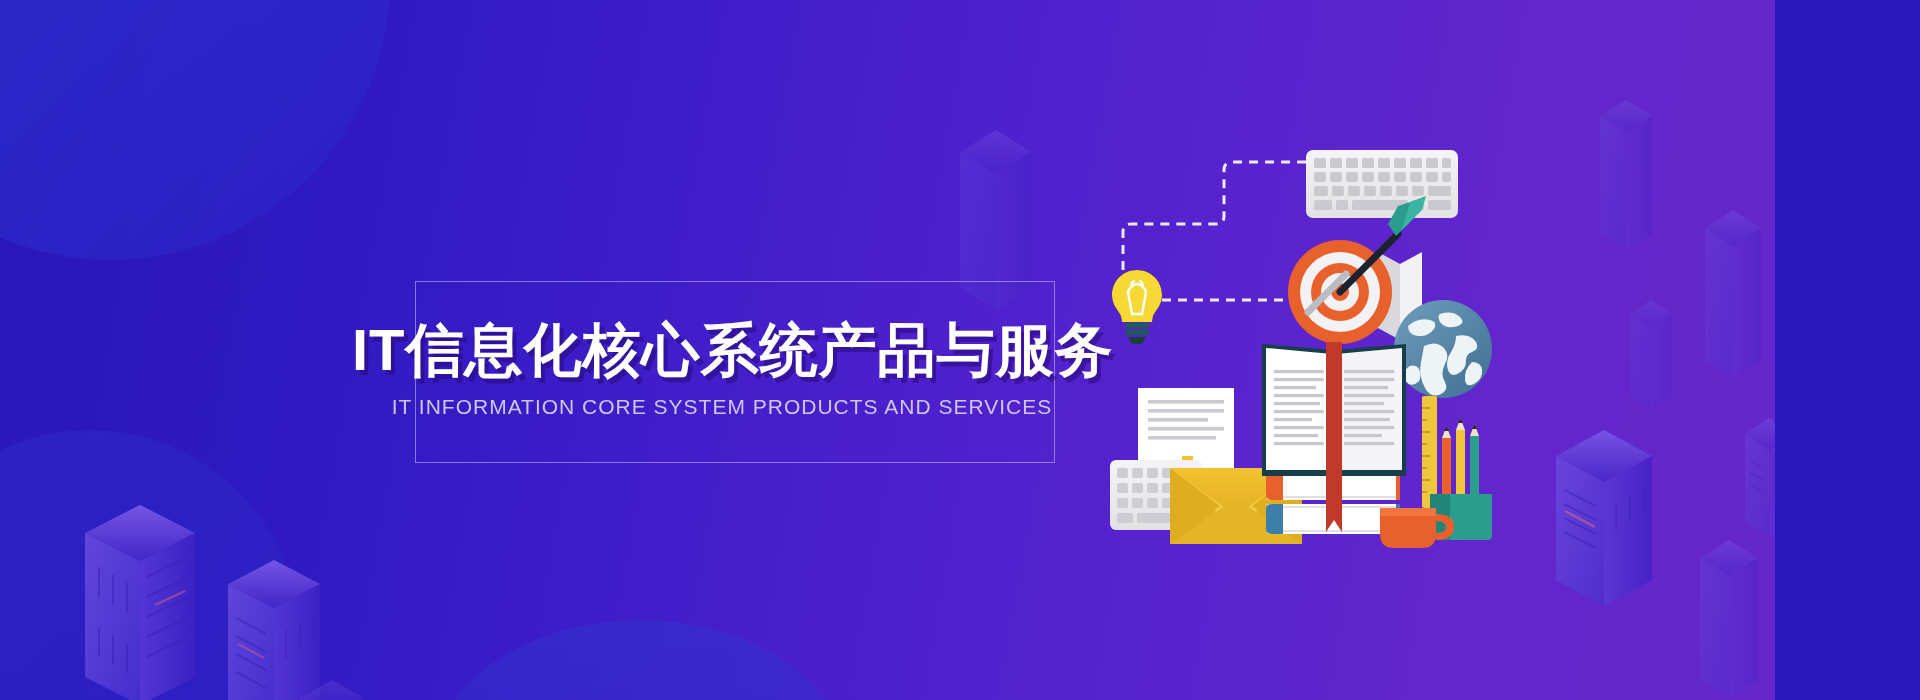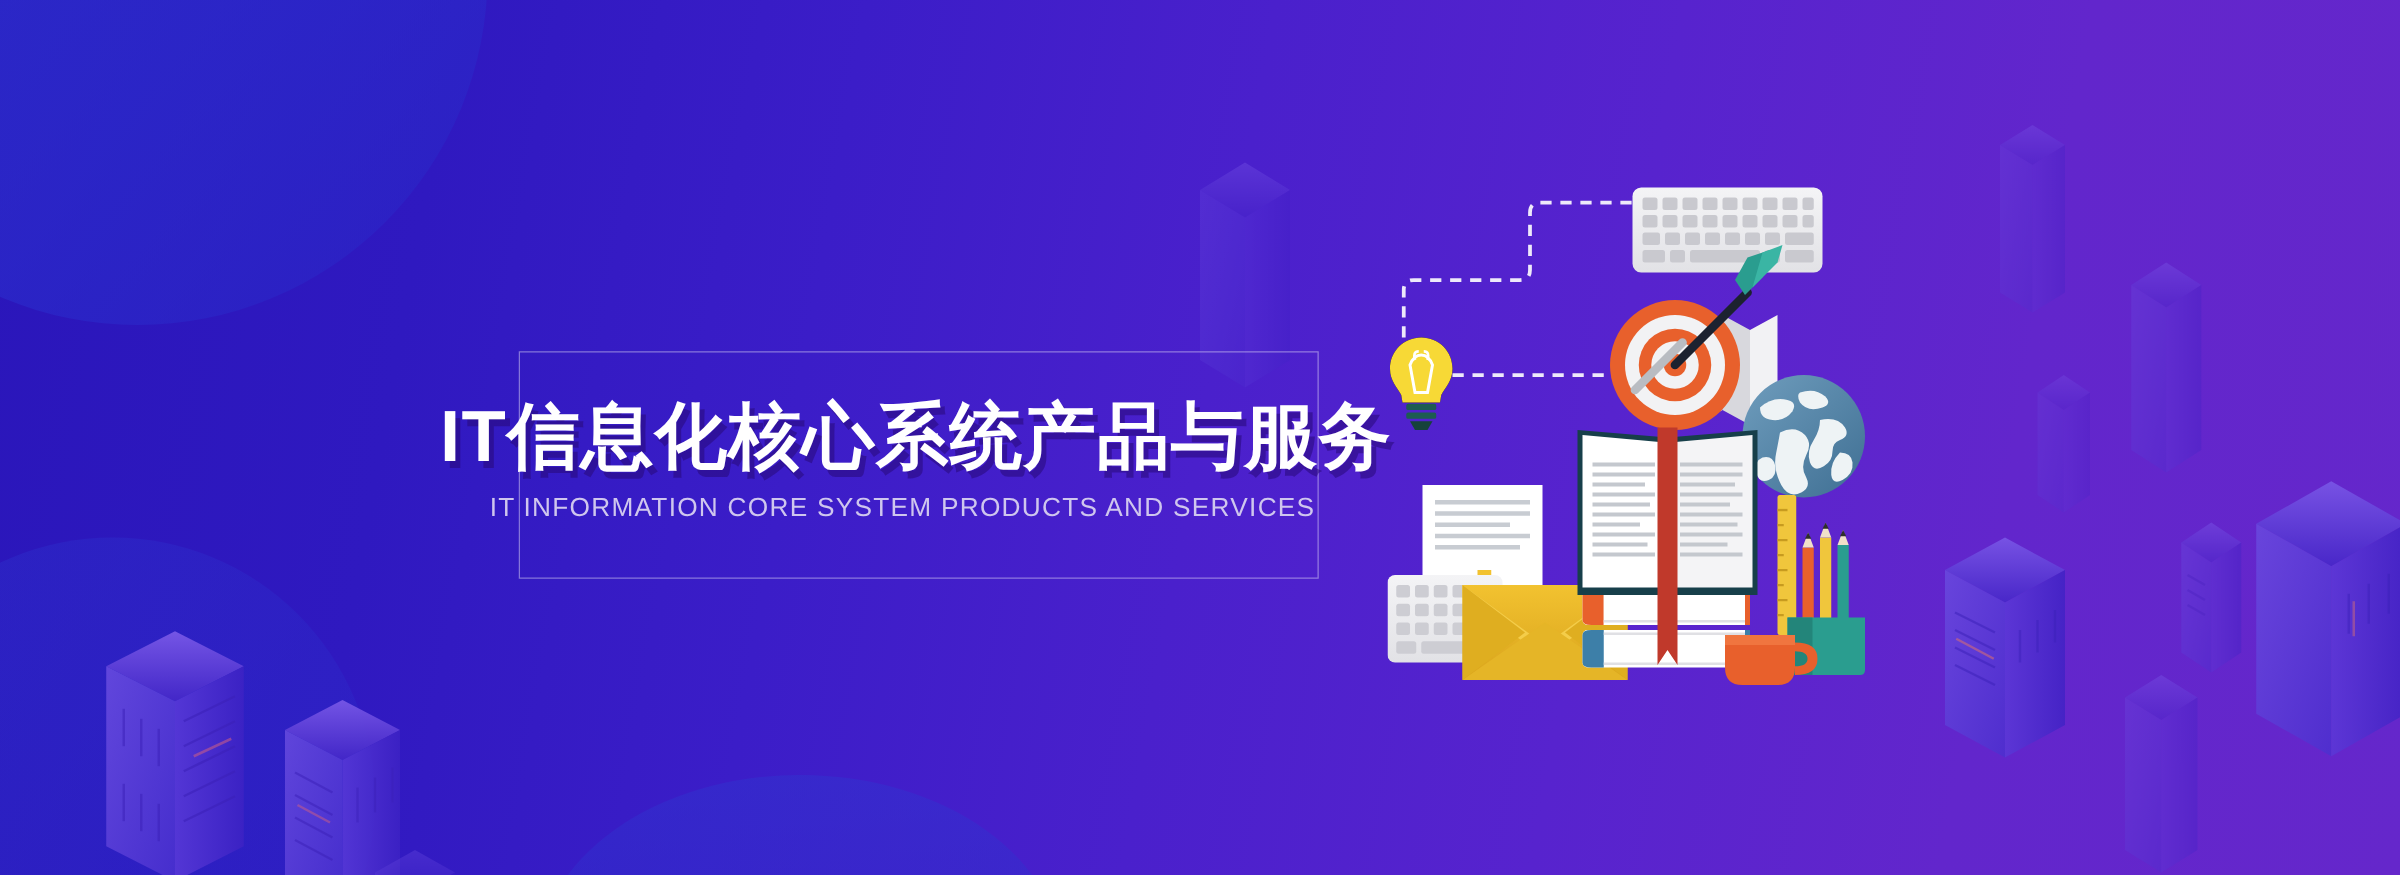--- a/index.html
+++ b/index.html
@@ -1,20 +1,20 @@
 <!DOCTYPE html>
 <html><head>
 <meta charset="utf-8">
 <style>
   html,body{margin:0;padding:0;background:#2b17bc;}
   body{font-family:"Liberation Sans","DejaVu Sans",sans-serif;}
 
   .banner{
     position:relative;
-    width:1920px;height:700px;
+    width:1775px;height:700px;
     overflow:hidden;
     background:linear-gradient(100deg,
         #2a16ba 0%,
         #2f19c0 18%,
         #3b1dc8 34%,
         #4a20cc 50%,
         #5723ce 66%,
         #6226cc 82%,
         #6527cb 100%);
   }

